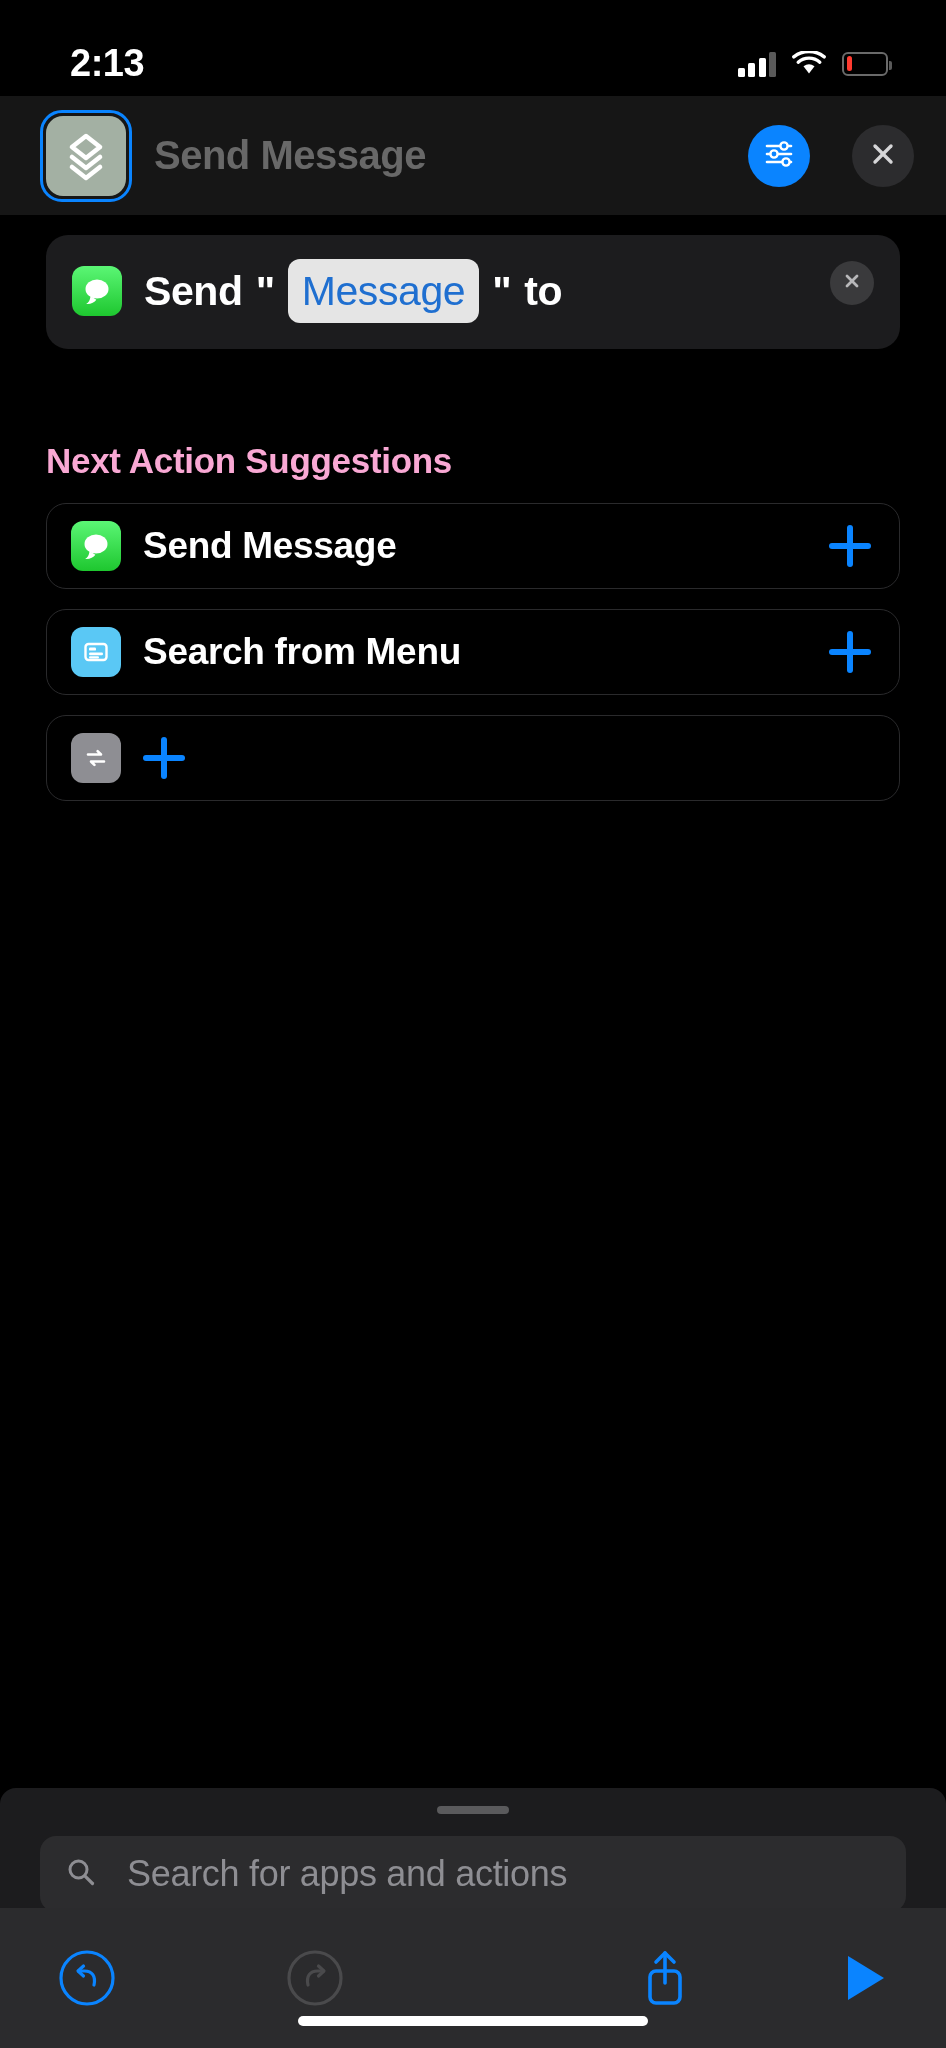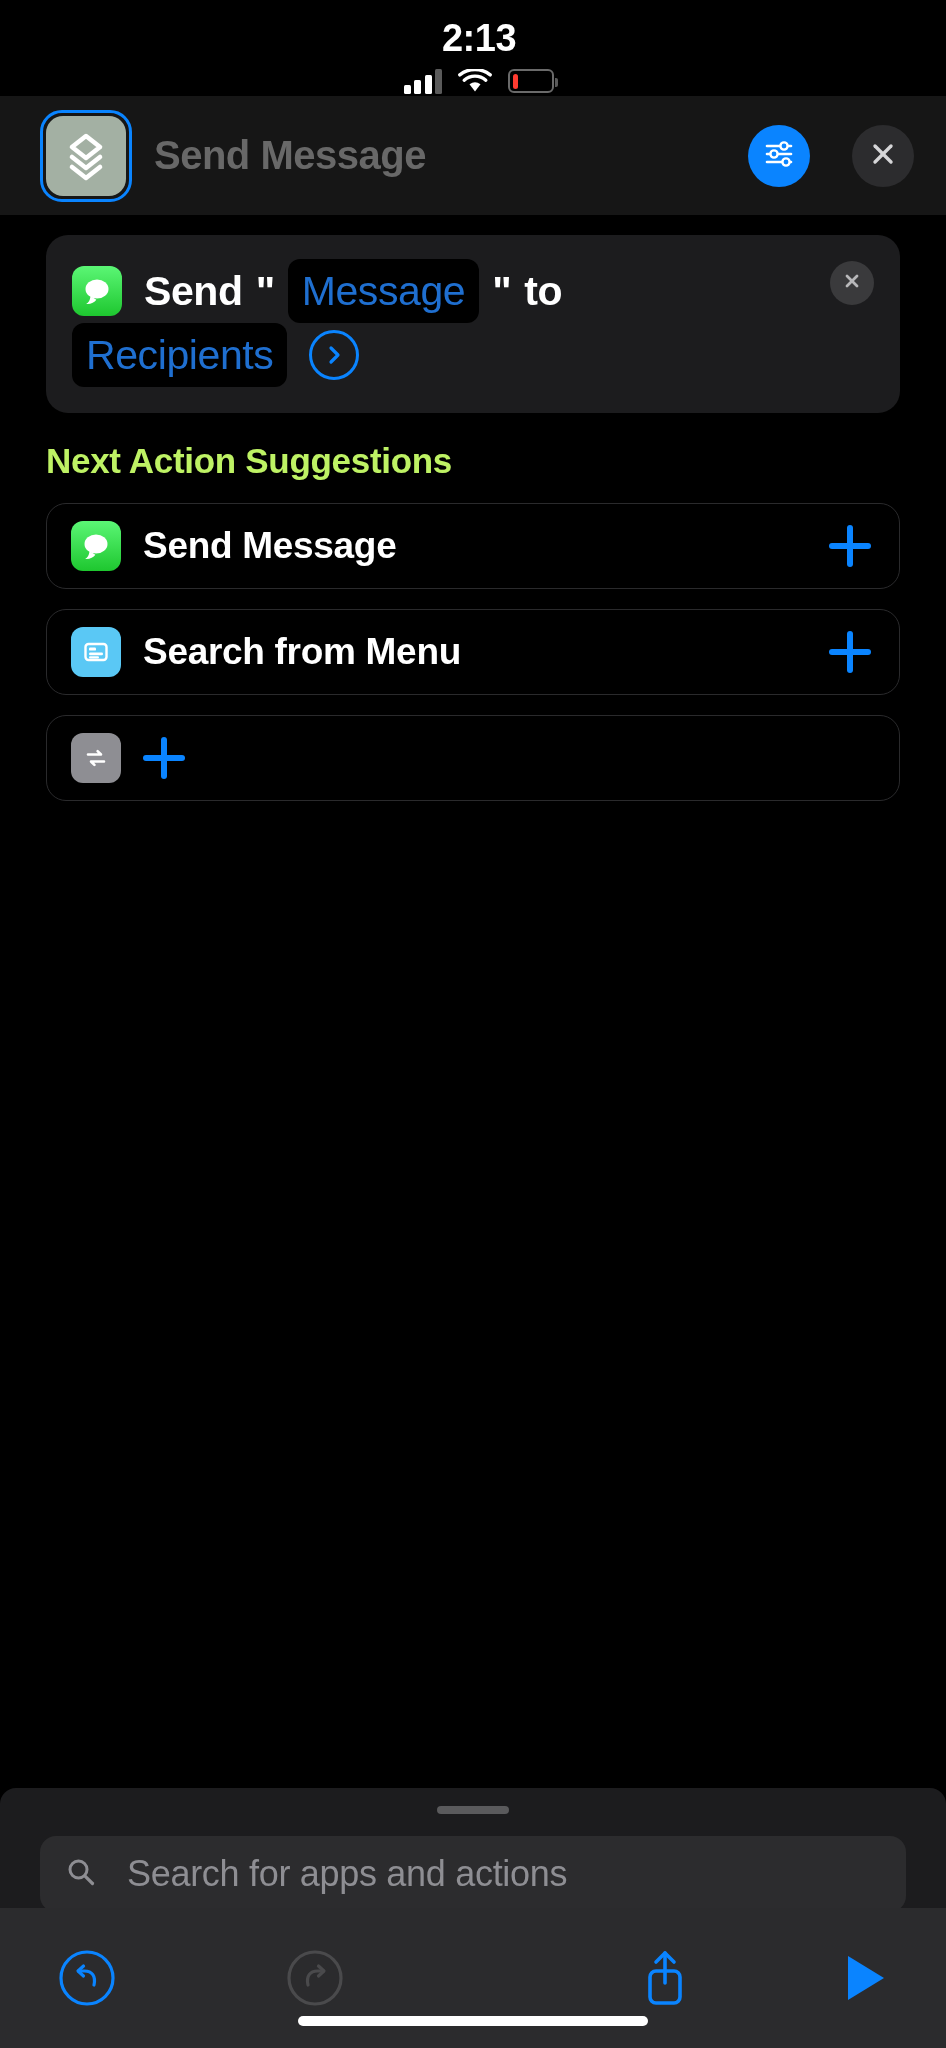--- a/index.html
+++ b/index.html
@@ -6,24 +6,23 @@
   html, body {
     width:946px; height:2048px;
     background:#000;
     font-family:"Liberation Sans", sans-serif;
     overflow:hidden;
   }
   .phone { position:relative; width:946px; height:2048px; background:#000; }
 
   
   .statusbar {
-    position:absolute; top:4px; left:0; width:946px; height:95px;
-    display:flex; align-items:center; justify-content:center;
+    position:absolute; top:12px; left:0; width:946px; height:95px;
+    display:flex; align-items:center; justify-content:space-between;
     padding:0 58px 0 70px;
-    flex-direction:column;
   }
   .status-time {
     color:#fff; font-size:38px; font-weight:600; letter-spacing:-0.5px;
     margin-top:8px;
   }
   .status-right { display:flex; align-items:center; gap:16px; margin-top:8px; }
 
   .bars { display:flex; align-items:flex-end; gap:3.5px; height:26px; }
   .bars i { display:block; width:7px; background:#fff; border-radius:1.5px; }
   .bars i:nth-child(1){ height:9px; }
@@ -82,40 +81,40 @@
     font-size:41px; font-weight:700; color:#fff; letter-spacing:-0.4px;
     line-height:1.42;
   }
   .msg-app-icon {
     width:50px; height:50px; border-radius:12px;
     background:linear-gradient(180deg,#5bf675 0%,#1ec72f 100%);
     display:flex; align-items:center; justify-content:center;
     margin-right:22px; flex:0 0 auto;
   }
   .tok {
-    color:#1f6fd0; background:#000000; border-radius:12px;
+    color:#1f6fd0; background:#e5e5e5; border-radius:12px;
     padding:3px 14px; font-weight:400; display:inline-block;
   }
   .sp { display:inline-block; width:13px; }
   .chevron-btn {
     width:50px; height:50px; border-radius:50%;
     border:3px solid #0a84ff;
     display:inline-flex; align-items:center; justify-content:center;
     margin-left:22px; flex:0 0 auto;
   }
   .card-x {
     position:absolute; top:26px; right:26px;
     width:44px; height:44px; border-radius:50%; background:#3a3a3c;
     display:flex; align-items:center; justify-content:center;
   }
 
   
   .sug-header {
     position:absolute; top:226px; left:46px;
-    color:#bef264; font-size:35px; font-weight:700; letter-spacing:-0.3px;
+    color:#f9a8d4; font-size:35px; font-weight:700; letter-spacing:-0.3px;
   }
   .sug-list { position:absolute; top:288px; left:46px; width:854px; }
   .sug-row {
     height:86px; border:1.5px solid #2a2a2c; border-radius:20px;
     display:flex; align-items:center; padding:0 28px 0 24px;
     margin-bottom:20px; background:#000;
   }
   .sug-icon {
     width:50px; height:50px; border-radius:12px; flex:0 0 auto;
     display:flex; align-items:center; justify-content:center; margin-right:22px;
@@ -240,28 +239,20 @@
         <span>Send</span>
           <span class="sp"></span>
           <span>"</span>
           <span class="sp"></span>
           <span class="tok">Message</span>
           <span class="sp"></span>
           <span>"</span>
           <span class="sp"></span>
           <span>to</span>
       </div>
-      <div class="action-line">
-        <span class="tok">Recipients</span>
-        <span class="chevron-btn">
-          <svg width="26" height="26" viewBox="0 0 26 26">
-            <path d="M10 6 L17 13 L10 20" fill="none" stroke="#0a84ff" stroke-width="3.2" stroke-linecap="round" stroke-linejoin="round"></path>
-          </svg>
-        </span>
-      </div>
       <div class="card-x">
         <span>
           <svg width="22" height="22" viewBox="0 0 22 22">
             <g stroke="#b8b8ba" stroke-width="2.8" stroke-linecap="round">
               <line x1="6" y1="6" x2="16" y2="16"></line>
               <line x1="16" y1="6" x2="6" y2="16"></line>
             </g>
           </svg>
         </span>
       </div>

